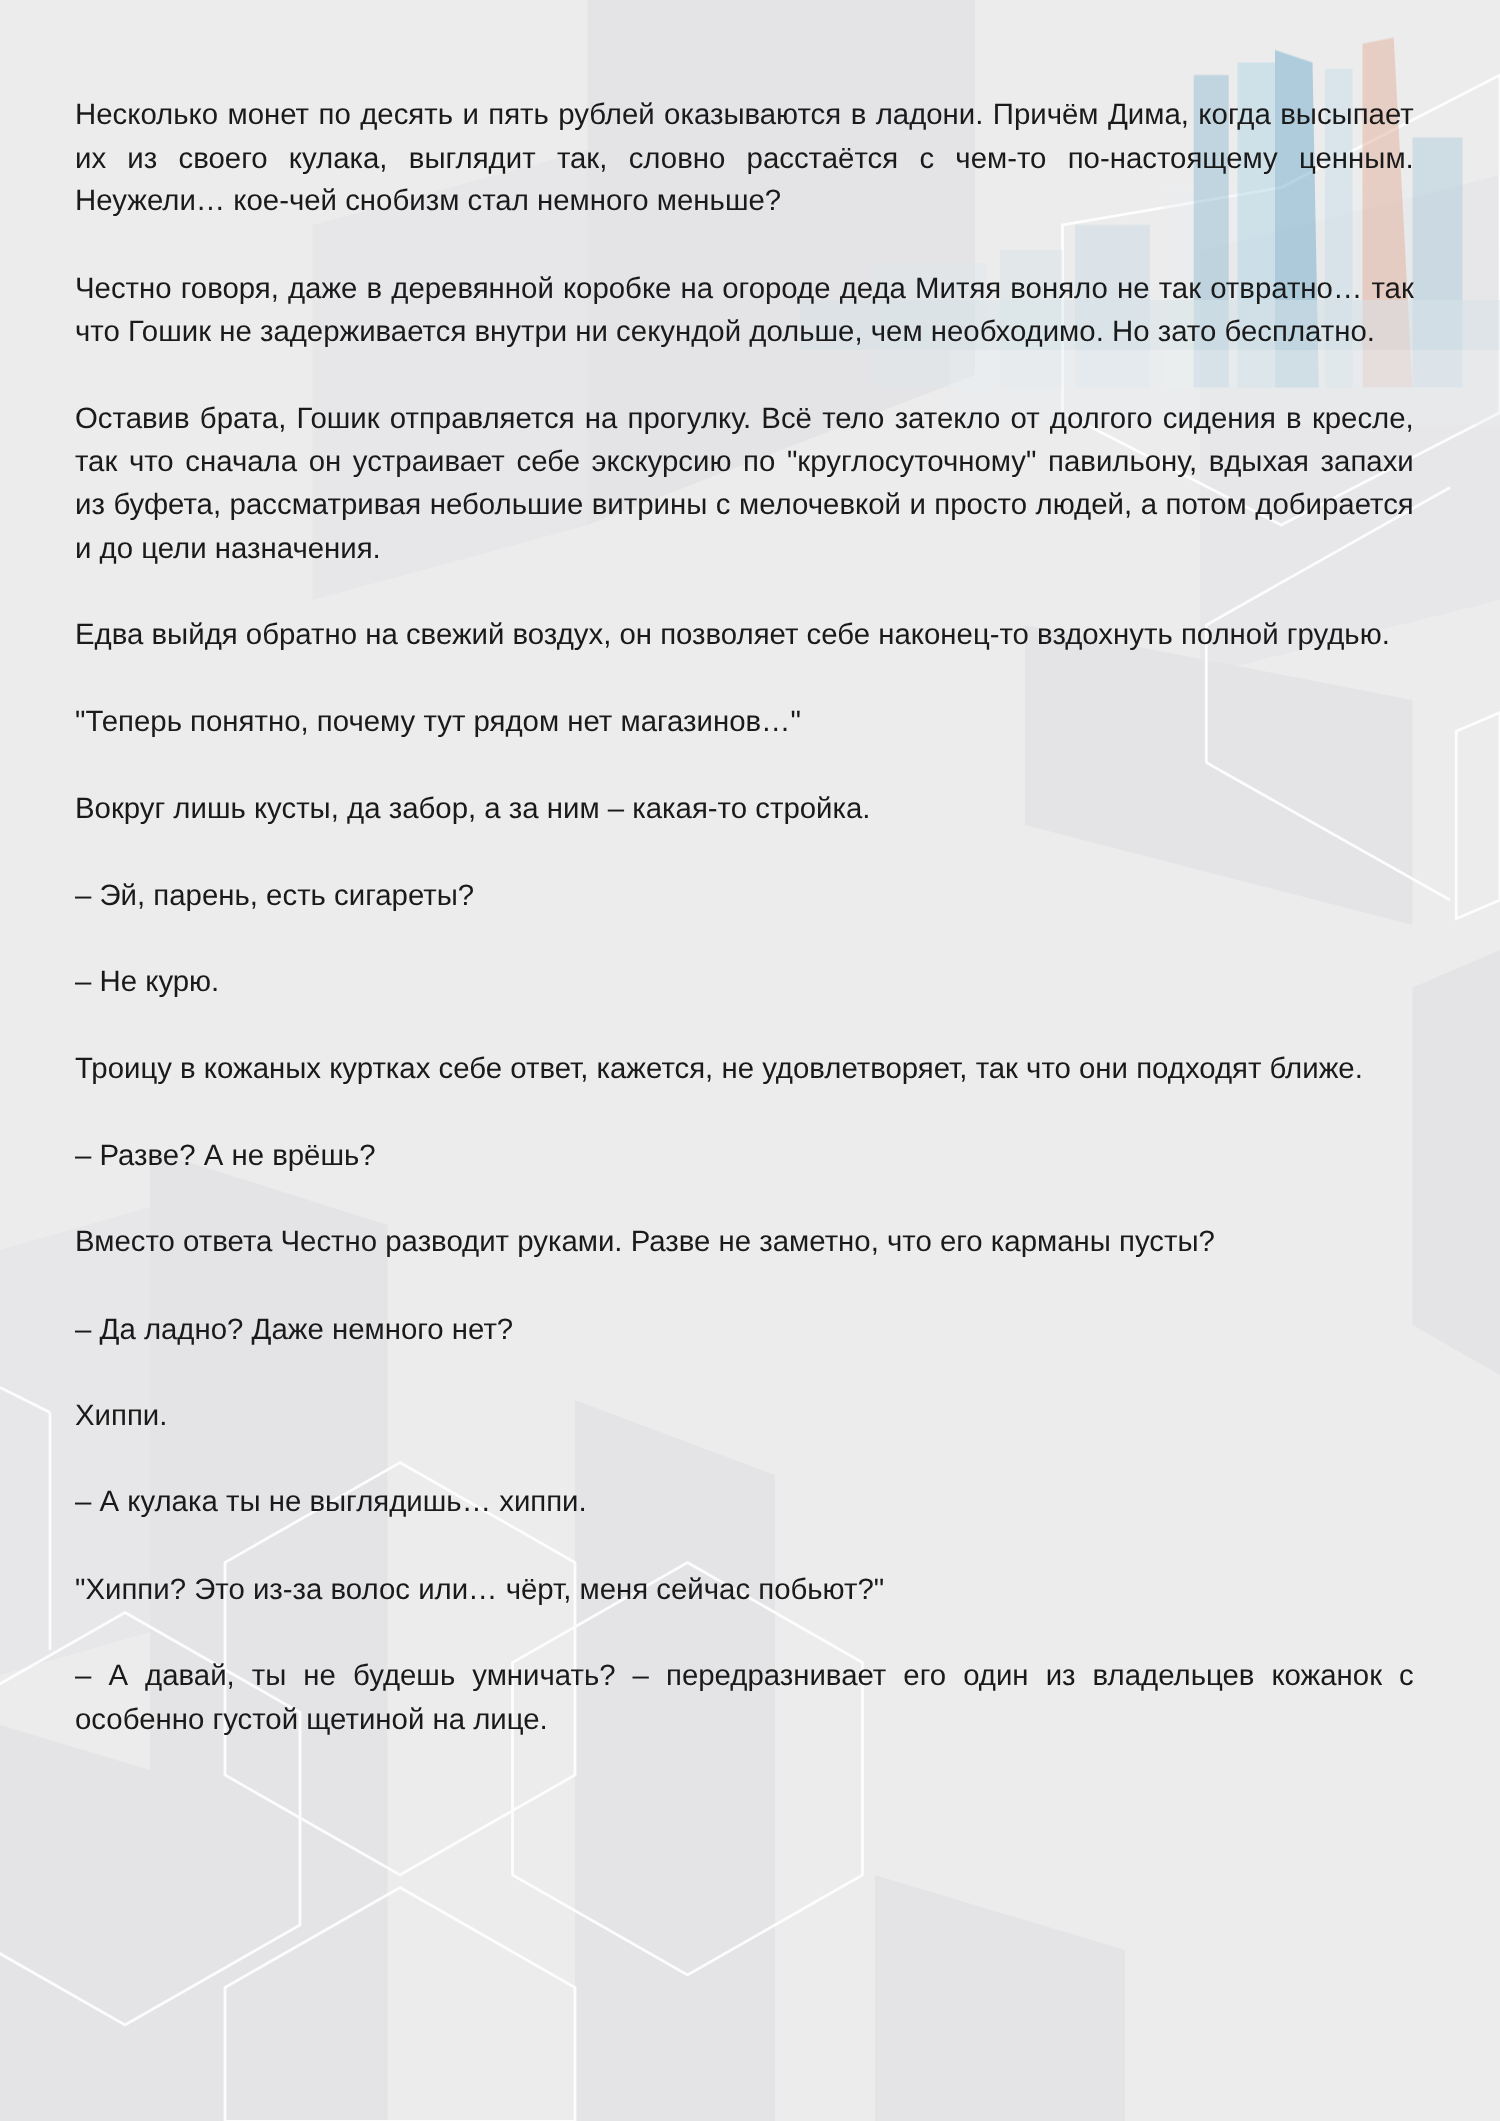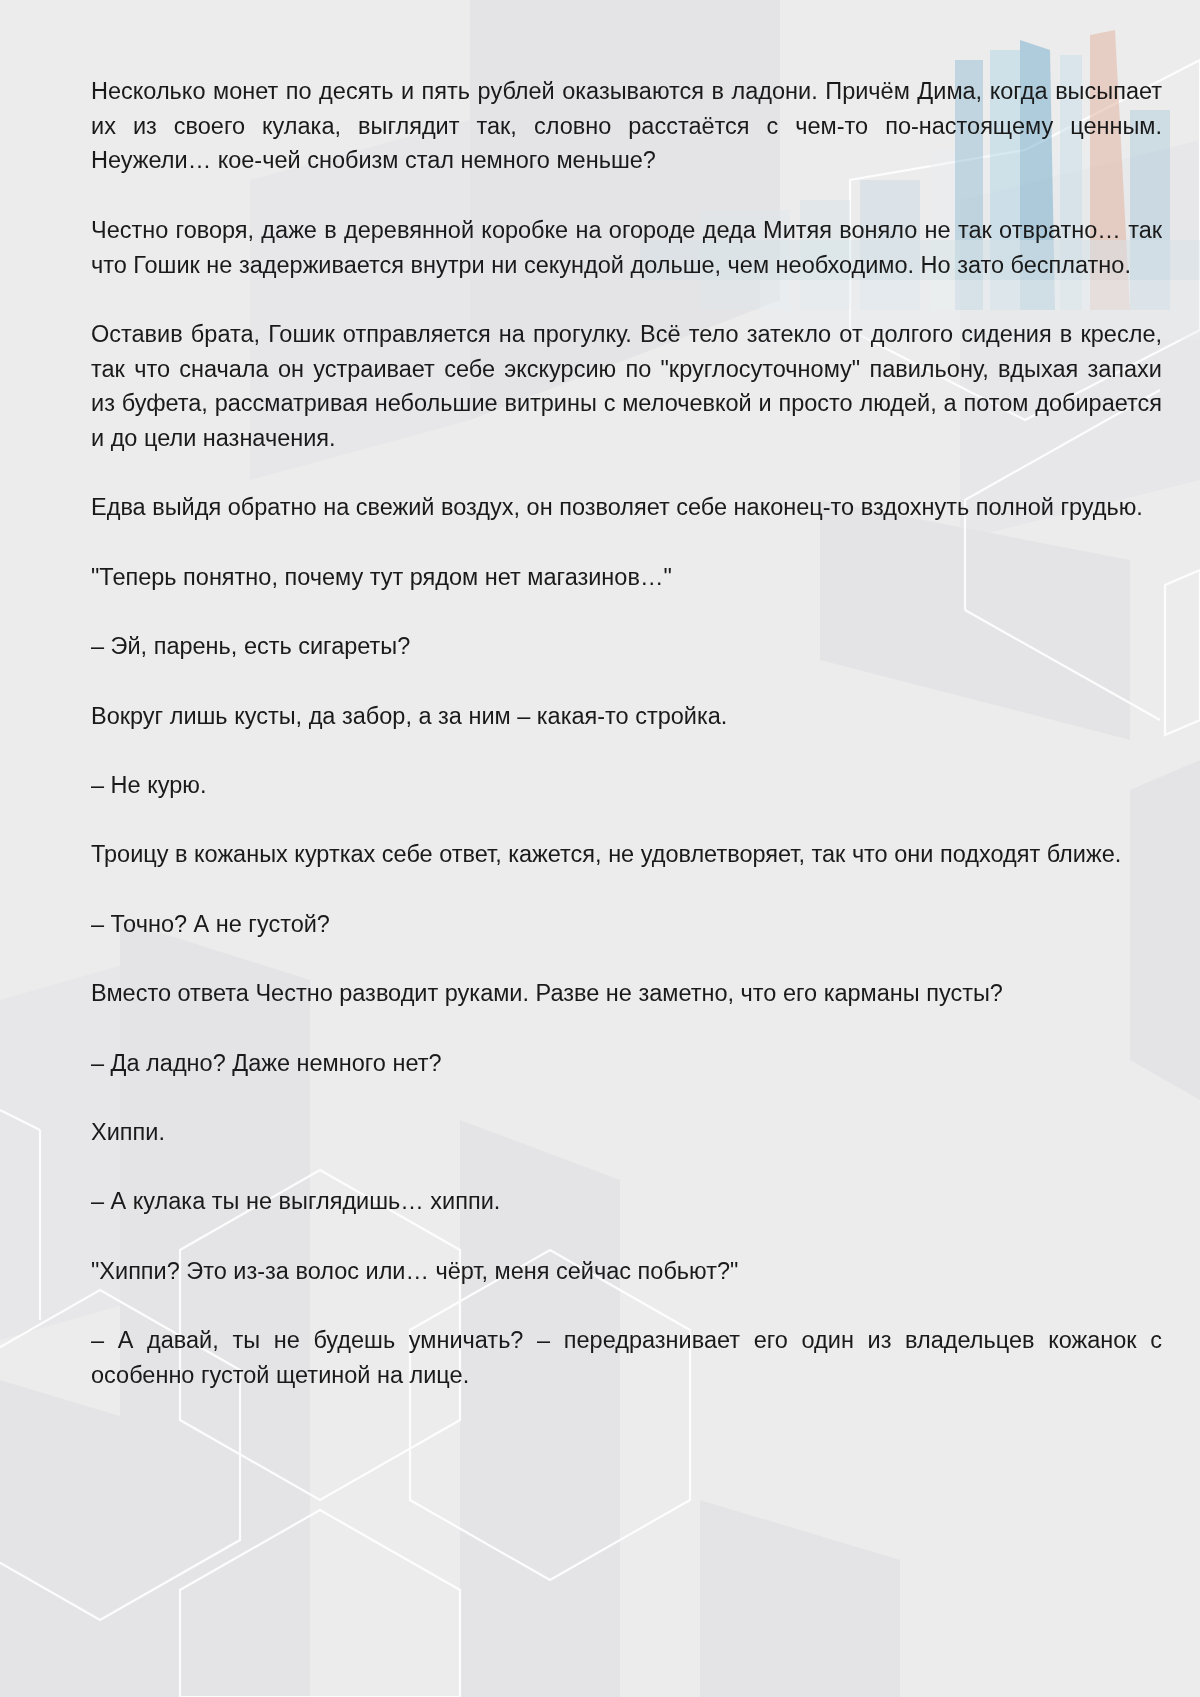--- a/index.html
+++ b/index.html
@@ -22,21 +22,20 @@
     }
     .page {
       position: absolute;
       left: 60px;
       top: 74px;
       width: 1071px;
       z-index: 2;
       color: #1a1a1a;
       font-size: 23.5px;
       line-height: 34.7px;
-      margin-left: 31px;
     }
     .page p {
       margin: 0 0 34.7px 0;
       text-align: justify;
       text-align-last: left;
     }
   </style>
 </head>
 <body>
 
@@ -85,24 +84,24 @@
     <rect x="760" y="280" width="440" height="60" fill="#e7eef1" opacity="0.6"></rect>
   </g>
 </svg>
 
 <main class="page">
   <p>Несколько монет по десять и пять рублей оказываются в ладони. Причём Дима, когда высыпает их из своего кулака, выглядит так, словно расстаётся с чем-то по-настоящему ценным. Неужели… кое-чей снобизм стал немного меньше?</p>
   <p>Честно говоря, даже в деревянной коробке на огороде деда Митяя воняло не так отвратно… так что Гошик не задерживается внутри ни секундой дольше, чем необходимо. Но зато бесплатно.</p>
   <p>Оставив брата, Гошик отправляется на прогулку. Всё тело затекло от долгого сидения в кресле, так что сначала он устраивает себе экскурсию по "круглосуточному" павильону, вдыхая запахи из буфета, рассматривая небольшие витрины с мелочевкой и просто людей, а потом добирается и до цели назначения.</p>
   <p>Едва выйдя обратно на свежий воздух, он позволяет себе наконец-то вздохнуть полной грудью.</p>
   <p>"Теперь понятно, почему тут рядом нет магазинов…"</p>
+  <p>Вокруг лишь кусты, да забор, а за ним – какая-то стройка.</p>
   <p>– Эй, парень, есть сигареты?</p>
-  <p>Вокруг лишь кусты, да забор, а за ним – какая-то стройка.</p>
   <p>– Не курю.</p>
   <p>Троицу в кожаных куртках себе ответ, кажется, не удовлетворяет, так что они подходят ближе.</p>
-  <p>– Точно? А не густой?</p>
+  <p>– Разве? А не врёшь?</p>
   <p>Вместо ответа Честно разводит руками. Разве не заметно, что его карманы пусты?</p>
   <p>– Да ладно? Даже немного нет?</p>
   <p>Хиппи.</p>
   <p>– А кулака ты не выглядишь… хиппи.</p>
   <p>"Хиппи? Это из-за волос или… чёрт, меня сейчас побьют?"</p>
   <p>– А давай, ты не будешь умничать? – передразнивает его один из владельцев кожанок с особенно густой щетиной на лице.</p>
 </main>
 
 </body></html>

